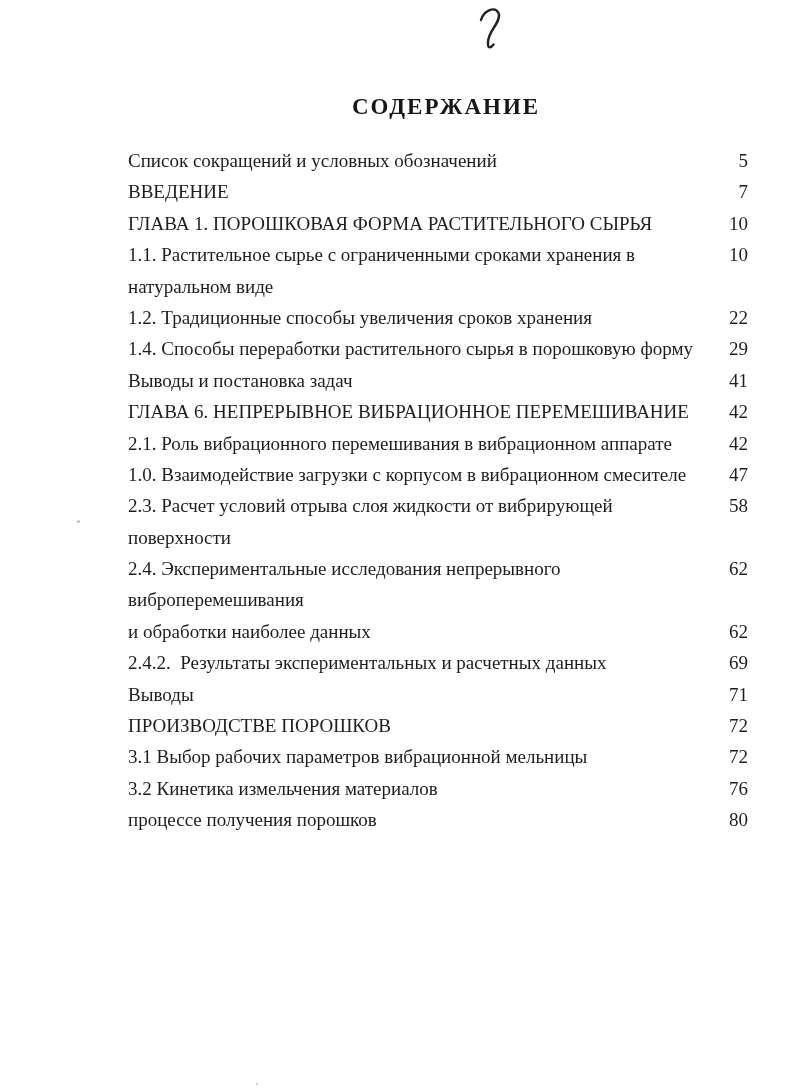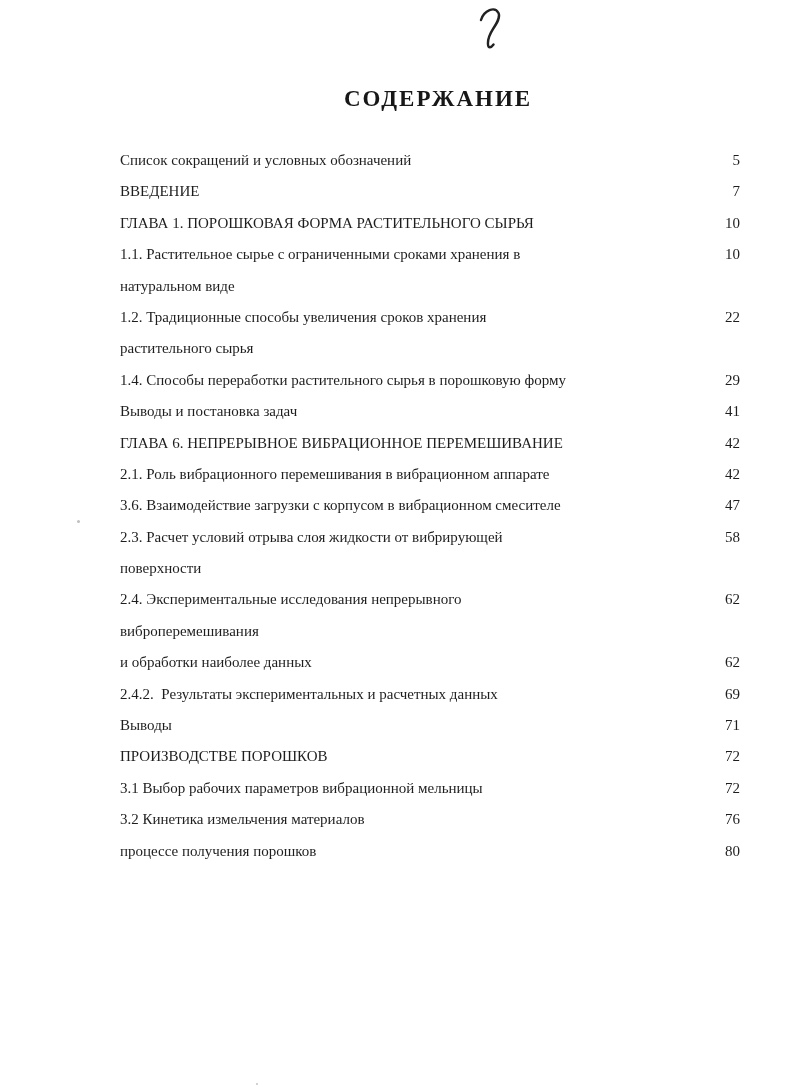--- a/index.html
+++ b/index.html
@@ -24,33 +24,33 @@
     top: 7px;
     left: 476px;
     width: 30px;
     height: 46px;
   }
   .doc-title {
     position: absolute;
     top: 78px;
     left: 120px;
     width: 620px;
-    margin: 8px;
+    margin: 16px;
     text-align: center;
     font-size: 23px;
     font-weight: bold;
     letter-spacing: 2px;
     color: #171717;
   }
   .toc {
     position: absolute;
     top: 145px;
-    left: 120px;
+    left: 128px;
     width: 620px;
-    font-size: 15px;
+    font-size: 19px;
     line-height: 31.4px;
   }
   .toc-entry {
     position: relative;
   }
   .toc-line {
     white-space: pre;
     height: 31.4px;
   }
   .toc-page {
@@ -105,41 +105,40 @@
         <div class="toc-line">ГЛАВА 1. ПОРОШКОВАЯ ФОРМА РАСТИТЕЛЬНОГО СЫРЬЯ</div>
         <div class="toc-page">10</div>
       </div>
       <div class="toc-entry">
         <div class="toc-line">1.1. Растительное сырье с ограниченными сроками хранения в</div>
         <div class="toc-line">натуральном виде</div>
         <div class="toc-page">10</div>
       </div>
       <div class="toc-entry">
         <div class="toc-line">1.2. Традиционные способы увеличения сроков хранения</div>
-        <div class="toc-line">растительного сырья</div>
         <div class="toc-page">22</div>
       </div>
       <div class="toc-entry">
         <div class="toc-line">1.4. Способы переработки растительного сырья в порошковую форму</div>
         <div class="toc-page">29</div>
       </div>
       <div class="toc-entry">
         <div class="toc-line">Выводы и постановка задач</div>
         <div class="toc-page">41</div>
       </div>
       <div class="toc-entry">
         <div class="toc-line">ГЛАВА 6. НЕПРЕРЫВНОЕ ВИБРАЦИОННОЕ ПЕРЕМЕШИВАНИЕ</div>
         <div class="toc-page">42</div>
       </div>
       <div class="toc-entry">
         <div class="toc-line">2.1. Роль вибрационного перемешивания в вибрационном аппарате</div>
         <div class="toc-page">42</div>
       </div>
       <div class="toc-entry">
-        <div class="toc-line">3.6. Взаимодействие загрузки с корпусом в вибрационном смесителе</div>
+        <div class="toc-line">1.0. Взаимодействие загрузки с корпусом в вибрационном смесителе</div>
         <div class="toc-page">47</div>
       </div>
       <div class="toc-entry">
         <div class="toc-line">2.3. Расчет условий отрыва слоя жидкости от вибрирующей</div>
         <div class="toc-line">поверхности</div>
         <div class="toc-page">58</div>
       </div>
       <div class="toc-entry">
         <div class="toc-line">2.4. Экспериментальные исследования непрерывного</div>
         <div class="toc-line">виброперемешивания</div>

